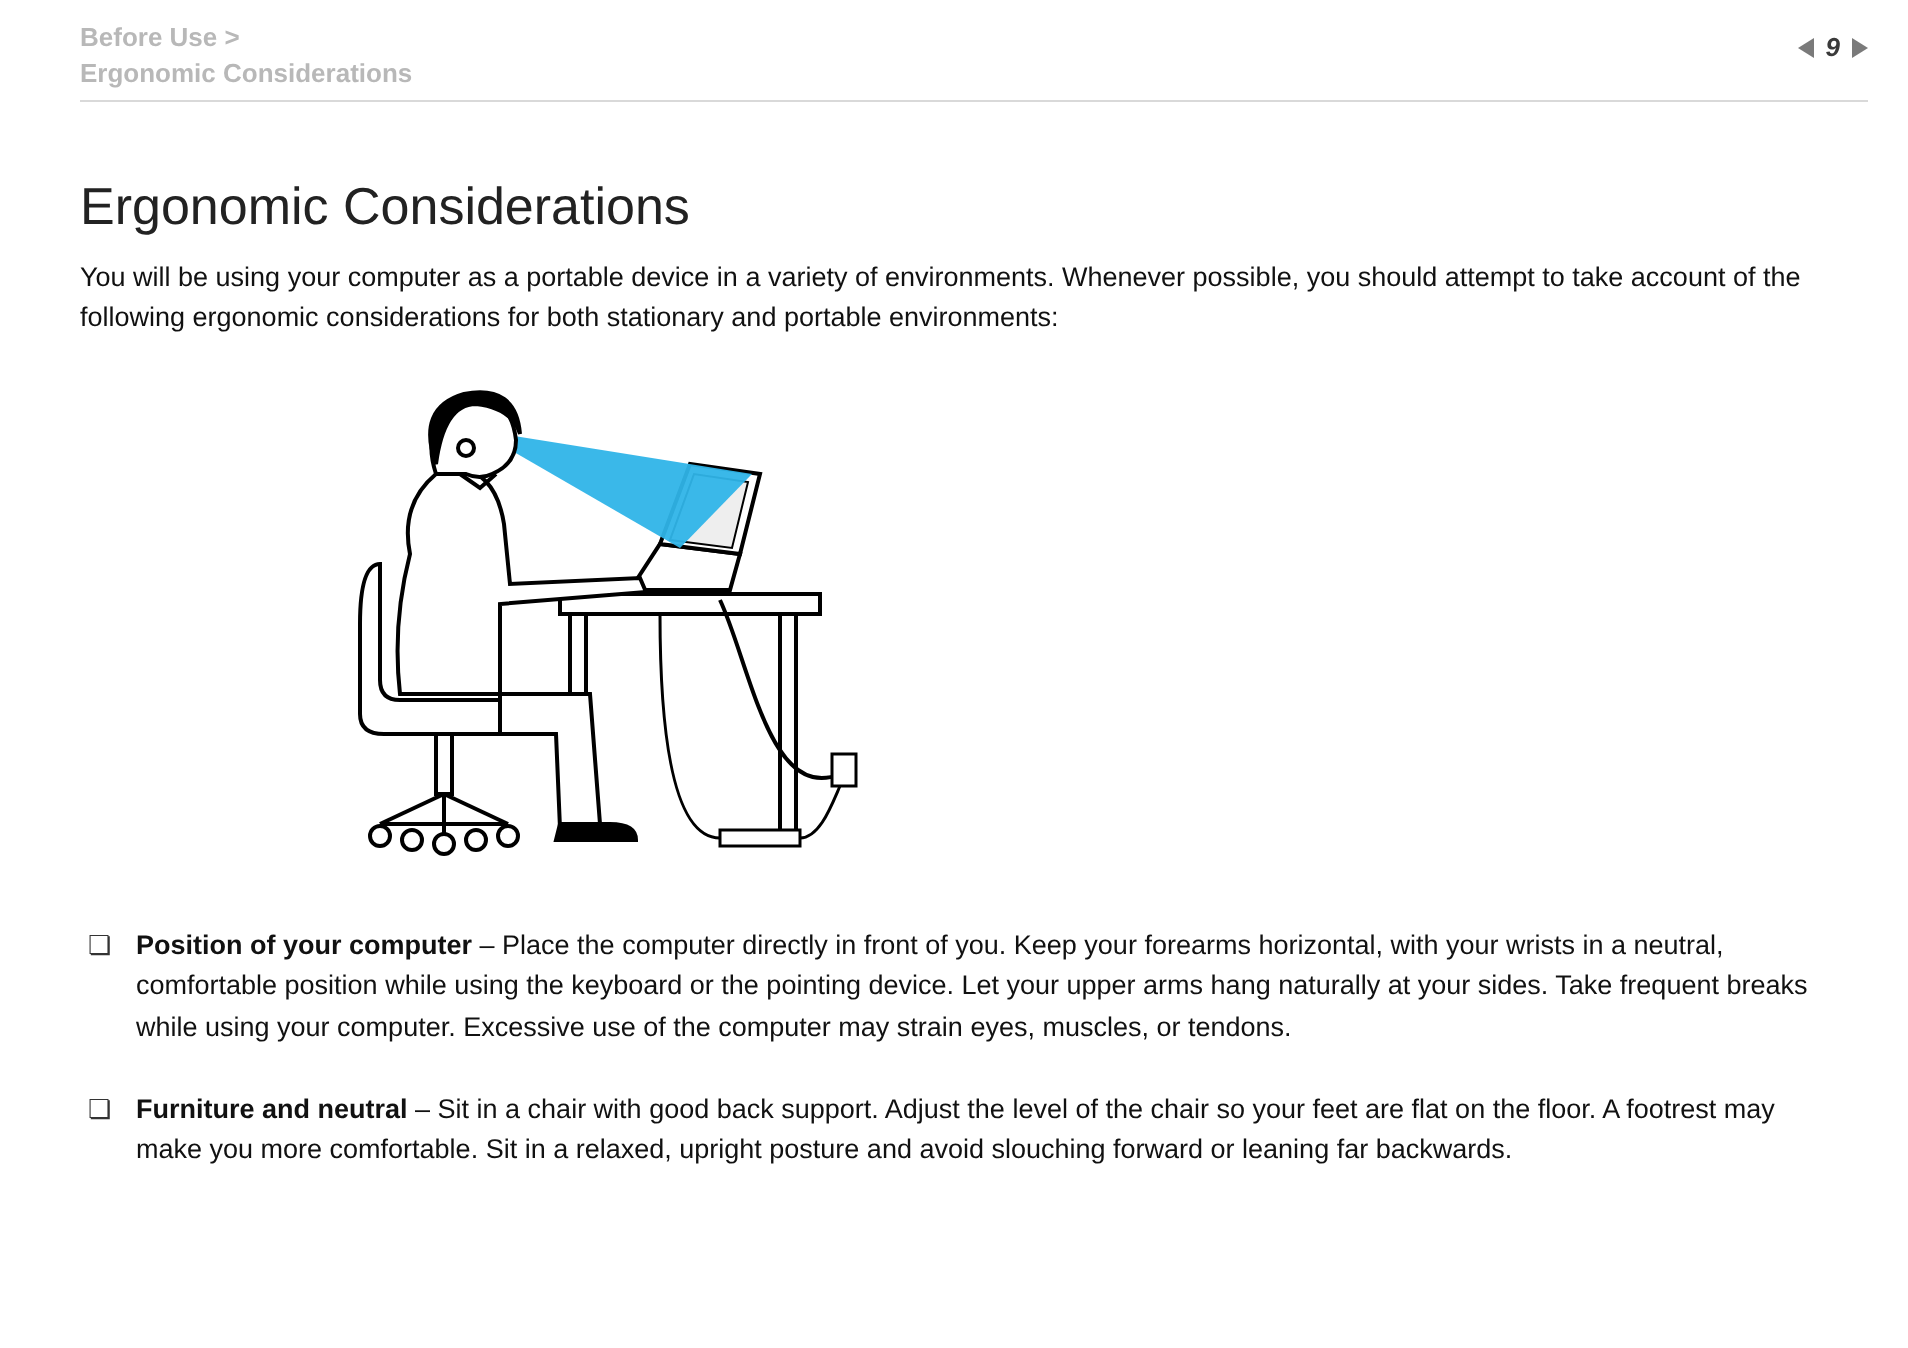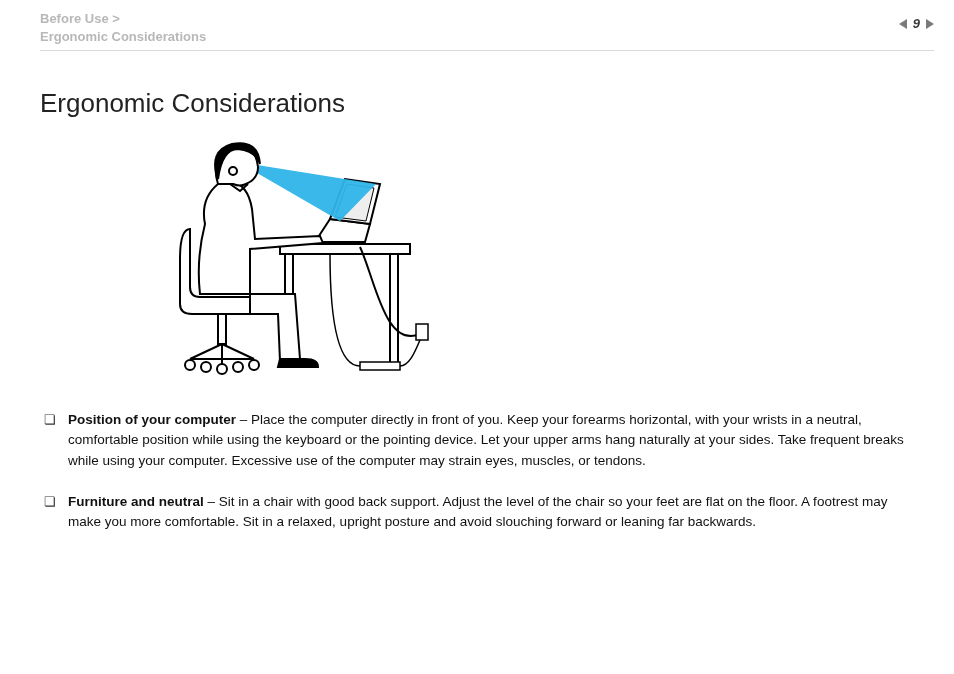--- a/index.html
+++ b/index.html
@@ -118,20 +118,21 @@
     </div>
     <div class="pager">
       <div class="tri prev"></div>
       <div class="num">9</div>
       <div class="tri next"></div>
     </div>
   </div>
 
   <div class="content">
     <h1 class="title">Ergonomic Considerations</h1>
+    <p class="intro">You will be using your computer as a portable device in a variety of environments. Whenever possible, you should attempt to take account of the following ergonomic considerations for both stationary and portable environments:</p>
 
     <div class="figure">
       <svg viewBox="0 0 300 260">
 
         <rect x="150" y="115" width="130" height="10" fill="#fff" stroke="#000" stroke-width="2"></rect>
         <rect x="260" y="125" width="8" height="110" fill="#fff" stroke="#000" stroke-width="2"></rect>
         <rect x="155" y="125" width="8" height="110" fill="#fff" stroke="#000" stroke-width="2"></rect>
 
         <path d="M230 118 C245 150, 255 220, 290 205" fill="none" stroke="#000" stroke-width="2"></path>
         <rect x="286" y="195" width="12" height="16" fill="#fff" stroke="#000" stroke-width="1.5"></rect>

